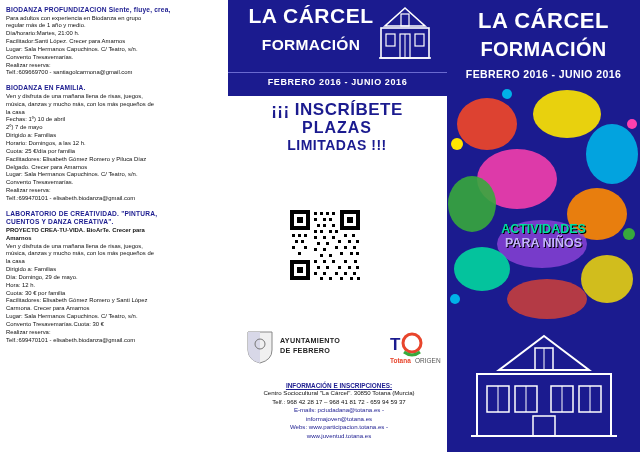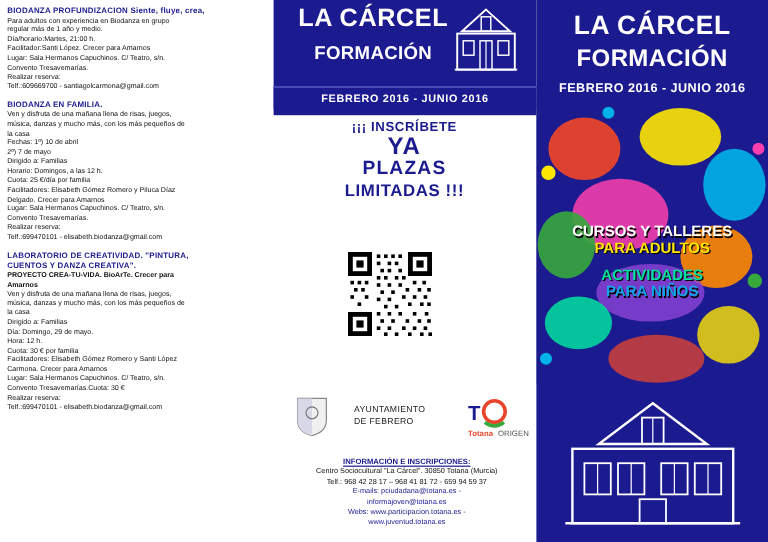--- a/index.html
+++ b/index.html
@@ -50,34 +50,34 @@
     border-top:1px solid #6a6ad0;
   }
   
   .ch-bldg{position:absolute;right:14px;top:6px;width:56px;height:58px;}
 
   
   .splash{
     position:absolute;left:6px;top:100px;width:206px;height:110px;
     color:#1b1b8f;text-align:center;
   }
-  .splash-l1{font-size:11px;font-weight:bold;letter-spacing:.5px;text-align:center;}
+  .splash-l1{font-size:17px;font-weight:bold;letter-spacing:.5px;text-align:center;}
   .splash-l2{font-size:20px;font-weight:bold;letter-spacing:1px;line-height:1.05;}
   .splash-l3{font-size:16px;font-weight:bold;letter-spacing:1px;line-height:1.05;}
   .splash-l4{font-size:14px;font-weight:bold;letter-spacing:.5px;}
 
   .qr{
     position:absolute;left:60px;top:208px;width:74px;height:74px;
   }
   .logos-row{
     position:absolute;left:10px;top:330px;width:200px;height:46px;
   }
   .shield{position:absolute;left:8px;top:0;width:28px;height:34px;}
   .ayto-txt{
-    position:absolute;left:57px;top:6px;font-size:7.2px;font-weight:normal;
+    position:absolute;left:42px;top:6px;font-size:7.2px;font-weight:bold;
     color:#222;line-height:1.35;letter-spacing:.3px;
   }
   .totana-logo{position:absolute;left:152px;top:2px;width:52px;height:34px;}
 
   .info-box{
     position:absolute;left:8px;top:382px;width:206px;
     text-align:center;
   }
   .info-title{font-size:6.4px;font-weight:bold;color:#1b1b8f;text-decoration:underline;}
   .info-line{font-size:6.1px;color:#111;line-height:1.4;}
@@ -107,21 +107,21 @@
     position:absolute;left:0;top:186px;width:193px;text-align:center;
     color:#fff;font-size:12.5px;font-weight:bold;line-height:1.12;
     text-shadow:1px 1px 0 #000;
   }
   .rc-band1 .yellow{color:#ffe600;}
   .rc-band2{
     position:absolute;left:0;top:222px;width:193px;text-align:center;
     color:#00e0a0;font-size:12.5px;font-weight:bold;line-height:1.12;
     text-shadow:1px 1px 0 #000;
   }
-  .rc-band2 .pink{color:#0ea5e9;}
+  .rc-band2 .pink{color:#c4b5fd;}
   .rc-bldg{
     position:absolute;left:24px;top:330px;width:146px;height:112px;
   }
 </style>
 </head>
 <body>
 
 <div class="page">
 
   <div class="left-col">
@@ -196,21 +196,20 @@
         <rect x="38" y="28" width="9" height="12" fill="none" stroke="#fff" stroke-width="1.2"></rect>
         <line x1="28" y1="28" x2="28" y2="52" stroke="#fff" stroke-width="1"></line>
         <line x1="2" y1="52" x2="54" y2="52" stroke="#fff" stroke-width="1.6"></line>
       </svg>
 
       <div class="ch-dates">FEBRERO 2016 - JUNIO 2016</div>
     </div>
 
     <div class="splash">
       <div class="splash-l1">¡¡¡ INSCRÍBETE</div>
-      <div class="splash-l2">YA</div>
       <div class="splash-l3">PLAZAS</div>
       <div class="splash-l4">LIMITADAS !!!</div>
     </div>
 
     <svg class="qr" viewBox="0 0 74 74">
       <rect x="0" y="0" width="74" height="74" fill="#fff"></rect>
       <g fill="#000">
         <rect x="2" y="2" width="20" height="20"></rect>
           <rect x="6" y="6" width="12" height="12" fill="#fff"></rect>
           <rect x="9" y="9" width="6" height="6"></rect>
@@ -333,24 +332,20 @@
       <ellipse cx="35" cy="185" rx="28" ry="22" fill="#00e0a0" opacity="0.85"></ellipse>
       <ellipse cx="160" cy="195" rx="26" ry="24" fill="#ffe600" opacity="0.8"></ellipse>
       <ellipse cx="100" cy="215" rx="40" ry="20" fill="#e8452c" opacity="0.75"></ellipse>
       <circle cx="10" cy="60" r="6" fill="#ffe600"></circle>
       <circle cx="185" cy="40" r="5" fill="#ff3fae"></circle>
       <circle cx="60" cy="10" r="5" fill="#00b2e8"></circle>
       <circle cx="182" cy="150" r="6" fill="#37a93c"></circle>
       <circle cx="8" cy="215" r="5" fill="#00b2e8"></circle>
     </svg>
 
-    <div class="rc-band1">
-      <div>CURSOS Y TALLERES</div>
-      <div class="yellow">PARA ADULTOS</div>
-    </div>
     <div class="rc-band2">
       <div>ACTIVIDADES</div>
       <div class="pink">PARA NIÑOS</div>
     </div>
 
     <svg class="rc-bldg" viewBox="0 0 146 112">
       <rect x="6" y="44" width="134" height="62" fill="none" stroke="#fff" stroke-width="2"></rect>
       <polygon points="73,6 118,40 28,40" fill="none" stroke="#fff" stroke-width="2"></polygon>
       <rect x="64" y="18" width="18" height="22" fill="none" stroke="#fff" stroke-width="1.5"></rect>
       <line x1="73" y1="18" x2="73" y2="40" stroke="#fff" stroke-width="1"></line>

